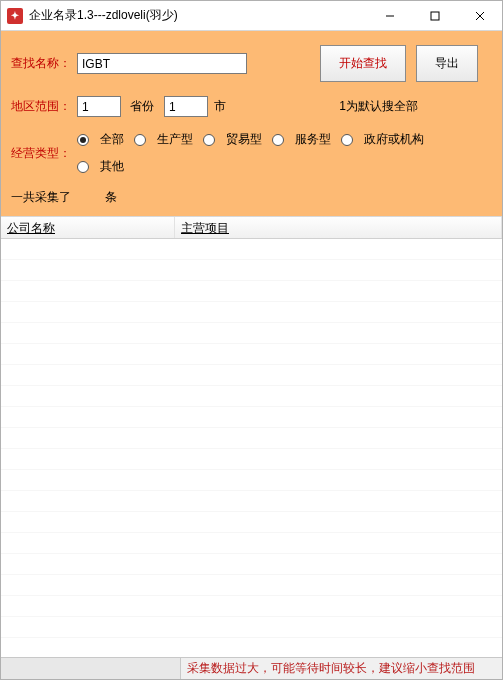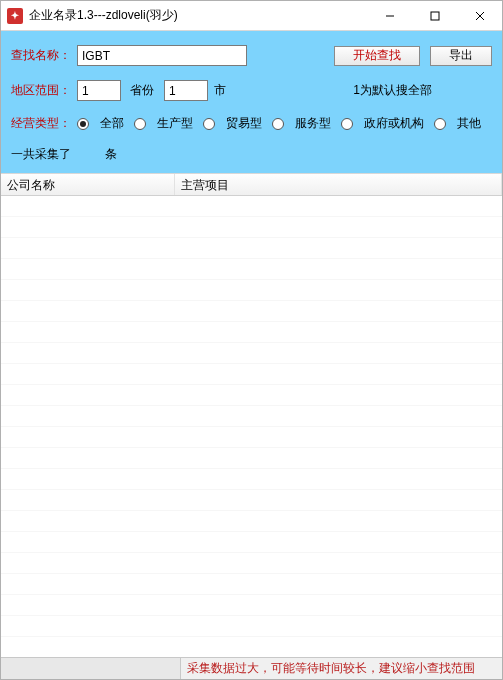--- a/index.html
+++ b/index.html
@@ -51,22 +51,22 @@
     width: 45px;
     height: 100%;
     display: flex;
     align-items: center;
     justify-content: center;
     color: #000;
     font-family: sans-serif;
   }
   .titlebar .win-btn svg { display:block; }
   .form-area {
-    background: #7dd3fc;
-    padding: 14px 10px 10px 10px;
+    background: #fdba74;
+    padding: 14px 24px 10px 10px;
     border-bottom: 1px solid #d8d8d8;
   }
   .row {
     display: flex;
     align-items: center;
     margin-bottom: 14px;
   }
   .row:last-child { margin-bottom: 4px; }
   .label {
     color: #000;
@@ -83,21 +83,21 @@
     border: 1px solid #7a7a7a;
     background: #fff;
     padding: 0 4px;
     color: #000;
     outline: none;
   }
   .text-input.big { width: 170px; }
   .text-input.small { width: 44px; }
   .spacer { flex: 1; }
   .btn {
-    height: 20px;
+    height: 37px;
     border: 1px solid #8a8a8a;
     background: linear-gradient(#fdfdfd, #e9e9e9);
     padding: 0 18px;
     color: #000;
     cursor: default;
     display: inline-flex;
     align-items: center;
     justify-content: center;
   }
   .btn.accent-txt { color: #c00000; }
@@ -137,20 +137,21 @@
     gap: 34px;
     color: #000;
     margin-top: 4px;
   }
   .table-area {
     flex: 1;
     overflow: hidden;
     display: flex;
     flex-direction: column;
     background: #14532d;
+    text-decoration: underline;
   }
   .thead {
     height: 22px;
     display: flex;
     background: linear-gradient(#fefefe, #f0f0f0);
     border-bottom: 1px solid #d0d0d0;
   }
   .th {
     padding: 3px 6px;
     color: #000;

